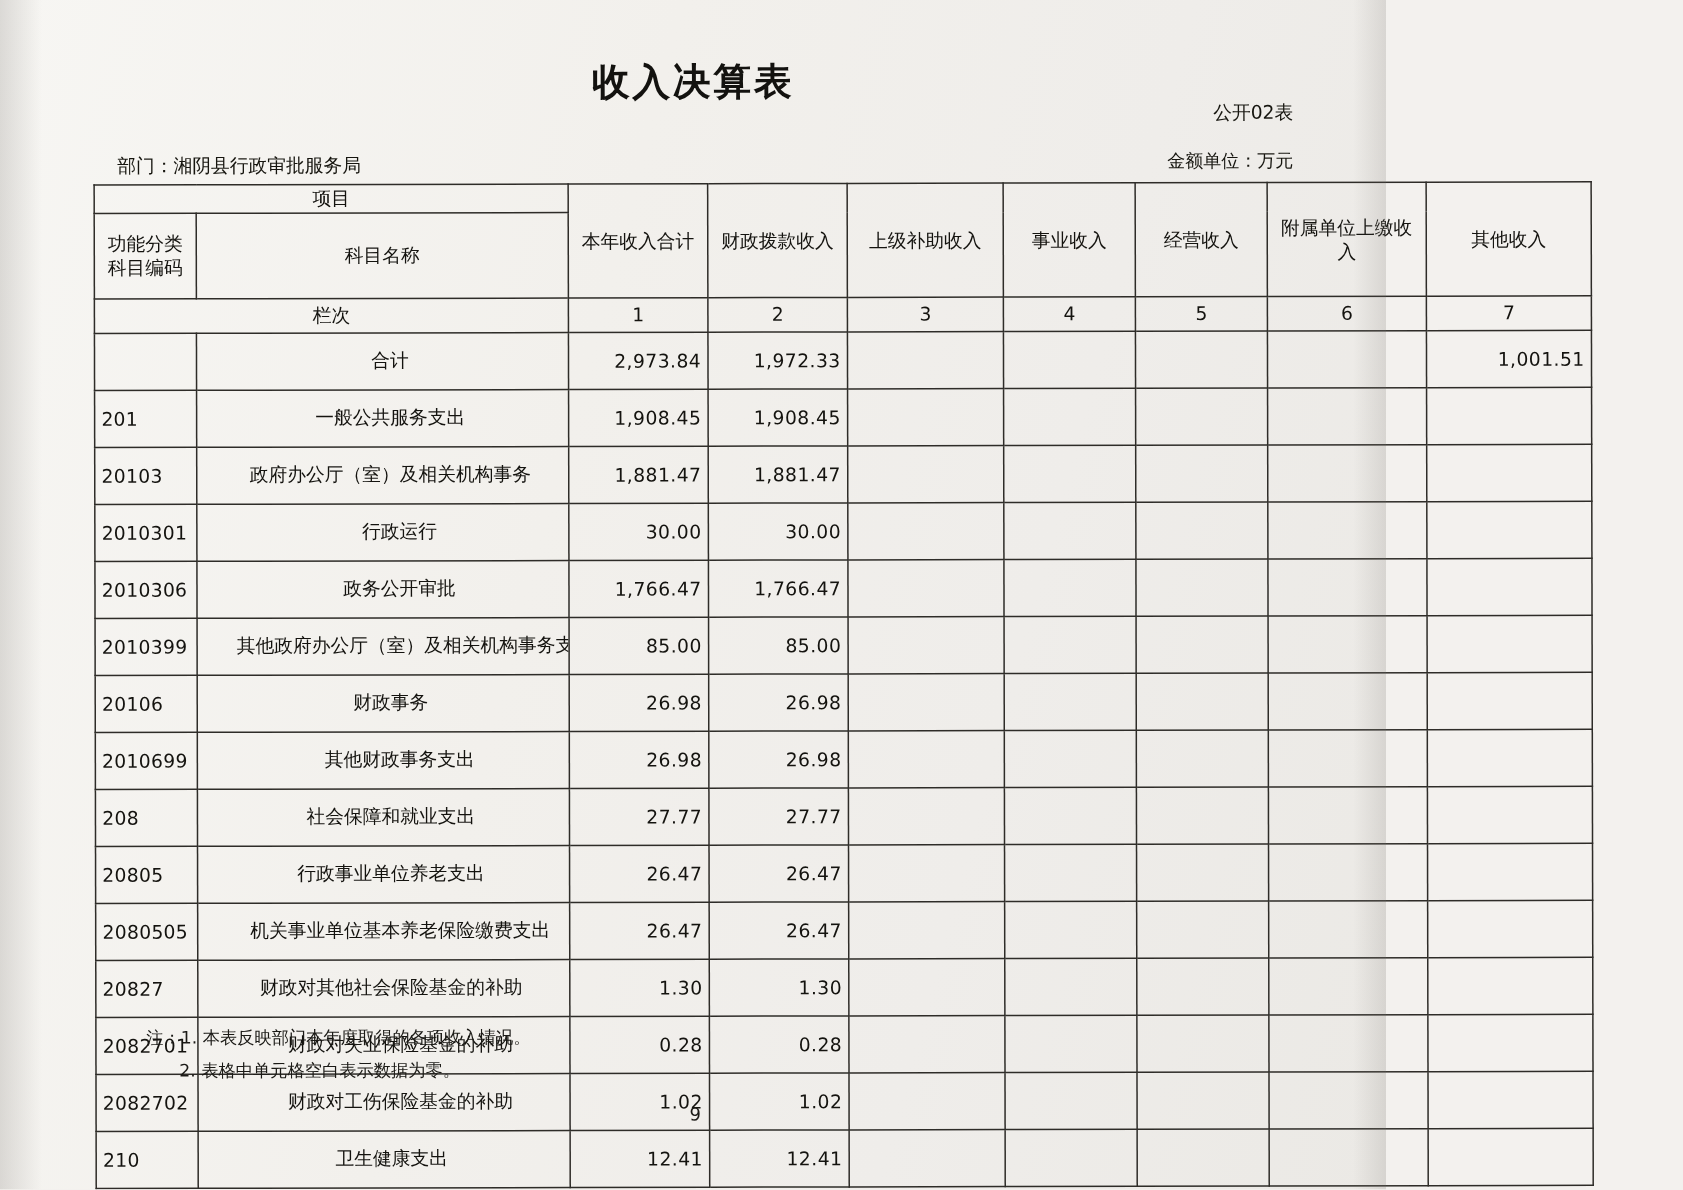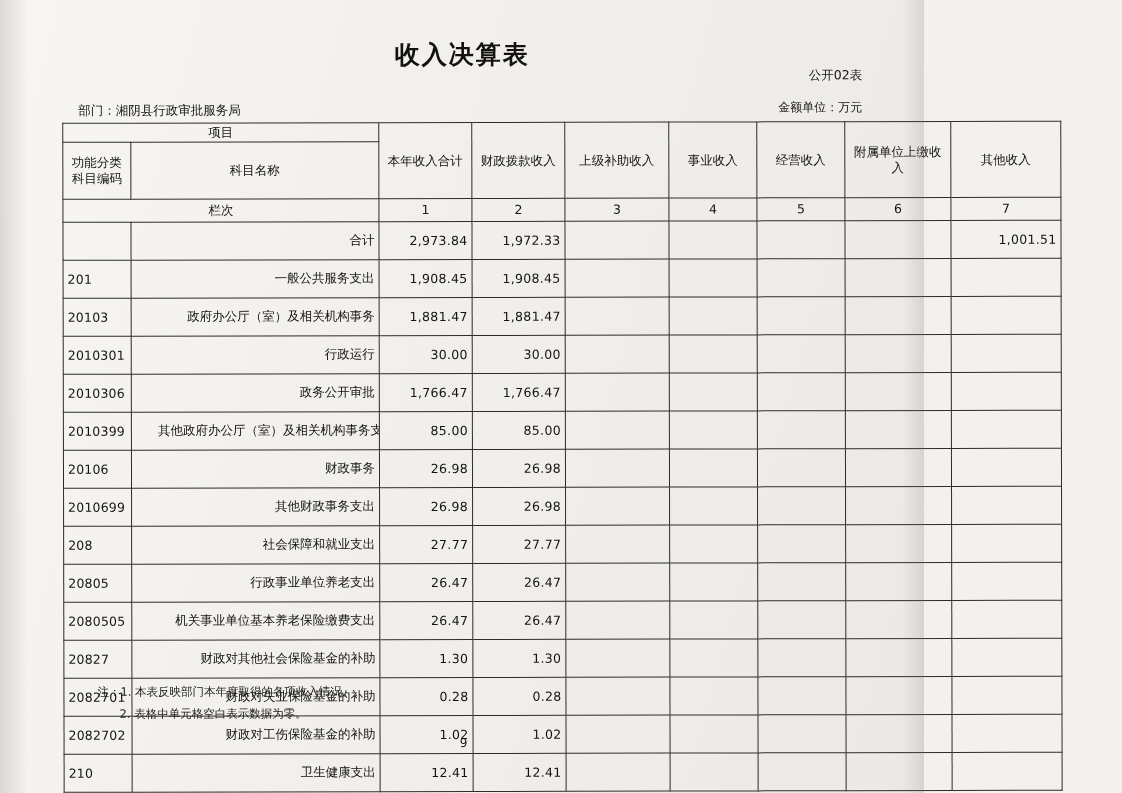--- a/index.html
+++ b/index.html
@@ -101,21 +101,21 @@
   .num-hdr { text-align: center; }
 
   .code-cell {
     text-align: left;
     padding-left: 8px;
     height: 37px;
     font-size: 12px;
     letter-spacing: 0.2px;
   }
   .name-cell {
-    text-align: right;
+    text-align: center;
     padding-left: 10px;
     height: 37px;
     font-size: 12.5px;
     white-space: nowrap;
     overflow: hidden;
     margin-left: 28px;
   }
   .name-cell.indent1 { padding-left: 14px; }
   .name-cell.indent2 { padding-left: 26px; }
   .val {

